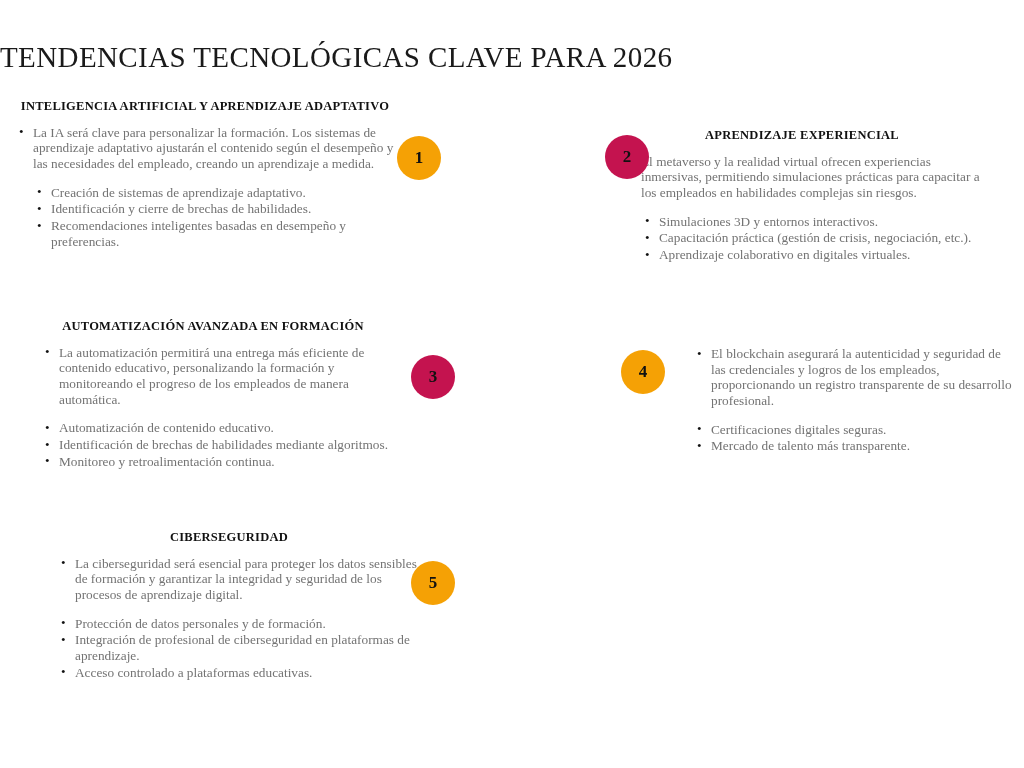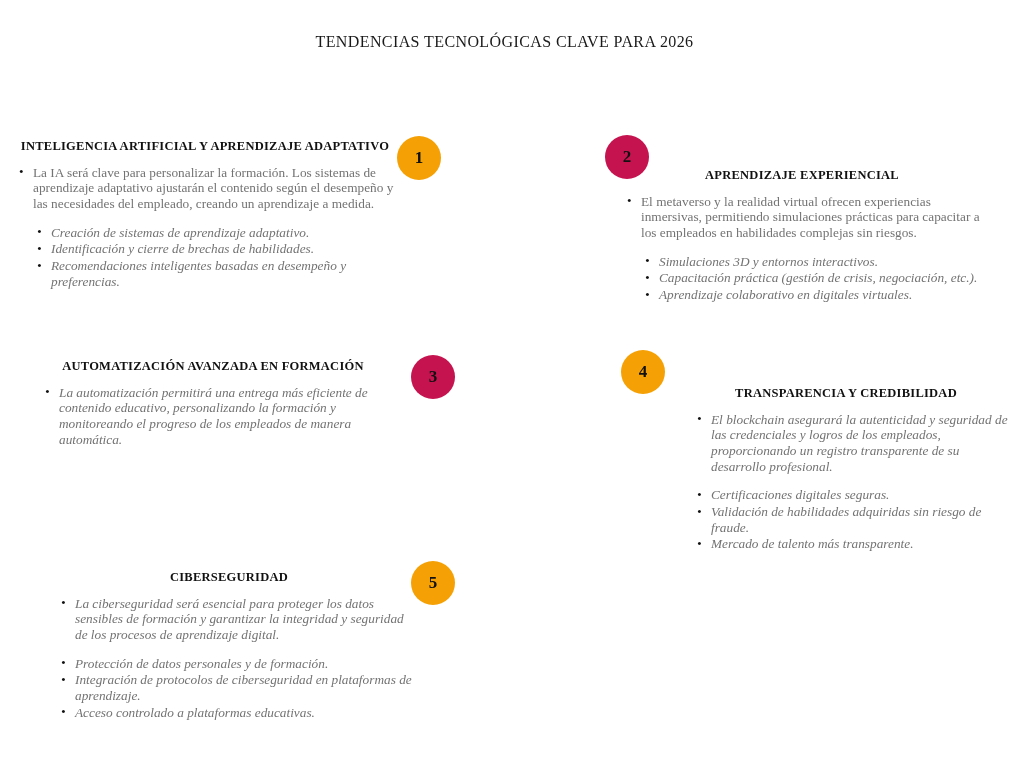--- a/index.html
+++ b/index.html
@@ -14,31 +14,30 @@
     color: #111111;
     overflow: hidden;
     position: relative;
   }
 
   .page-title {
     position: absolute;
     top: 22px;
     left: 0;
     width: 1009px;
-    text-align: center;
-    font-size: 16px;
+    text-align: left;
+    font-size: 29px;
     font-weight: normal;
     letter-spacing: 0.4px;
     color: #1a1a1a;
   }
 
   
   .trend-block {
     position: absolute;
-    margin-top: 40px;
   }
   .trend-heading {
     font-size: 12.5px;
     font-weight: bold;
     text-align: center;
     letter-spacing: 0.25px;
     line-height: 1.25;
     color: #111111;
     margin: 0 0 10px 0;
   }
@@ -62,21 +61,20 @@
     top: -0.5px;
     font-size: 13px;
     line-height: 1.18;
     color: #111111;
   }
   ul.bullets.lead {
     margin-bottom: 13px;
   }
   ul.bullets.sub {
     margin-left: 18px;
-    font-style: italic;
   }
 
   
   .badge {
     position: absolute;
     width: 44px;
     height: 44px;
     border-radius: 50%;
     display: flex;
     align-items: center;
@@ -129,40 +127,43 @@
     <li>Aprendizaje colaborativo en digitales virtuales.</li>
   </ul>
 </div>
 <div class="badge" id="badge-2" style="background:#C4134F;">2</div>
 
 <div class="trend-block" id="block-3">
   <div class="trend-heading">AUTOMATIZACIÓN AVANZADA EN FORMACIÓN</div>
   <ul class="bullets lead sub">
     <li>La automatización permitirá una entrega más eficiente de contenido educativo, personalizando la formación y monitoreando el progreso de los empleados de manera automática.</li>
   </ul>
+  <ul class="bullets sub">
+    <li>Automatización de contenido educativo.</li>
+    <li>Identificación de brechas de habilidades mediante algoritmos.</li>
+    <li>Monitoreo y retroalimentación continua.</li>
+  </ul>
 </div>
 <div class="badge" id="badge-3" style="background:#C4134F;">3</div>
 
 <div class="trend-block" id="block-4">
-  <div class="trend-heading">TRANSPARENCIA Y CREDIBILIDAD</div>
   <ul class="bullets lead sub">
     <li>El blockchain asegurará la autenticidad y seguridad de las credenciales y logros de los empleados, proporcionando un registro transparente de su desarrollo profesional.</li>
   </ul>
   <ul class="bullets sub">
     <li>Certificaciones digitales seguras.</li>
-    <li>Validación de habilidades adquiridas sin riesgo de fraude.</li>
     <li>Mercado de talento más transparente.</li>
   </ul>
 </div>
 <div class="badge" id="badge-4" style="background:#F5A105;">4</div>
 
 <div class="trend-block" id="block-5">
   <div class="trend-heading">CIBERSEGURIDAD</div>
   <ul class="bullets lead sub">
     <li>La ciberseguridad será esencial para proteger los datos sensibles de formación y garantizar la integridad y seguridad de los procesos de aprendizaje digital.</li>
   </ul>
   <ul class="bullets sub">
     <li>Protección de datos personales y de formación.</li>
-    <li>Integración de protocolos de ciberseguridad en plataformas de aprendizaje.</li>
+    <li>Integración de profesional de ciberseguridad en plataformas de aprendizaje.</li>
     <li>Acceso controlado a plataformas educativas.</li>
   </ul>
 </div>
 <div class="badge" id="badge-5" style="background:#F5A105;">5</div>
 
 </body></html>

